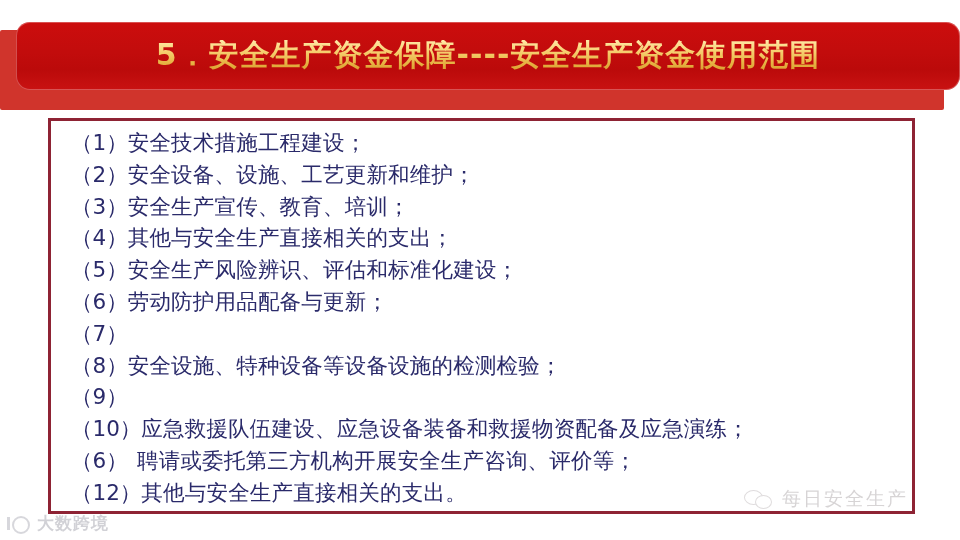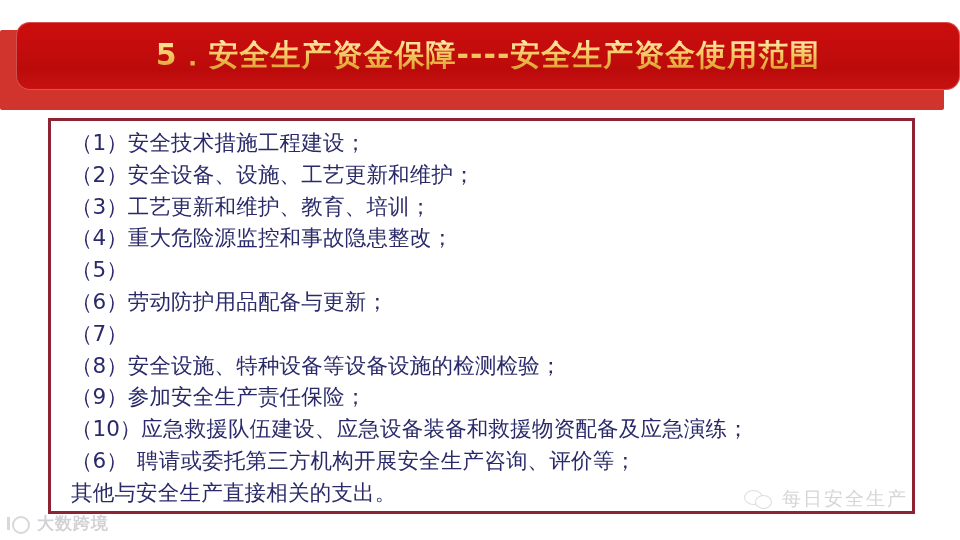--- a/index.html
+++ b/index.html
@@ -216,62 +216,63 @@
         <span class="item-text">安全技术措施工程建设；</span>
       </div>
 
       <div class="list-item">
         <span class="item-num">（2）</span>
         <span class="item-text">安全设备、设施、工艺更新和维护；</span>
       </div>
 
       <div class="list-item">
         <span class="item-num">（3）</span>
-        <span class="item-text">工艺更新和维护、教育、培训；</span>
+        <span class="item-text">安全生产宣传、教育、培训；</span>
       </div>
 
       <div class="list-item">
         <span class="item-num">（4）</span>
-        <span class="item-text">重大危险源监控和事故隐患整改；</span>
+        <span class="item-text">其他与安全生产直接相关的支出；</span>
       </div>
 
       <div class="list-item">
         <span class="item-num">（5）</span>
+        <span class="item-text">安全生产风险辨识、评估和标准化建设；</span>
       </div>
 
       <div class="list-item">
         <span class="item-num">（6）</span>
         <span class="item-text">劳动防护用品配备与更新；</span>
       </div>
 
       <div class="list-item">
         <span class="item-num">（7）</span>
       </div>
 
       <div class="list-item">
         <span class="item-num">（8）</span>
         <span class="item-text">安全设施、特种设备等设备设施的检测检验；</span>
       </div>
 
       <div class="list-item">
         <span class="item-num">（9）</span>
-        <span class="item-text">参加安全生产责任保险；</span>
       </div>
 
       <div class="list-item">
         <span class="item-num wide">（10）</span>
         <span class="item-text">应急救援队伍建设、应急设备装备和救援物资配备及应急演练；</span>
       </div>
 
       <div class="list-item">
         <span class="item-num wide">（6）</span>
         <span class="item-text">聘请或委托第三方机构开展安全生产咨询、评价等；</span>
       </div>
 
       <div class="list-item">
+        <span class="item-num wide">（12）</span>
         <span class="item-text">其他与安全生产直接相关的支出。</span>
       </div>
 
     </div>
   </div>
 
   <div id="watermark-right">
     <div class="wechat-icon">
       <div class="bub-a"></div>
       <div class="bub-b"></div>

